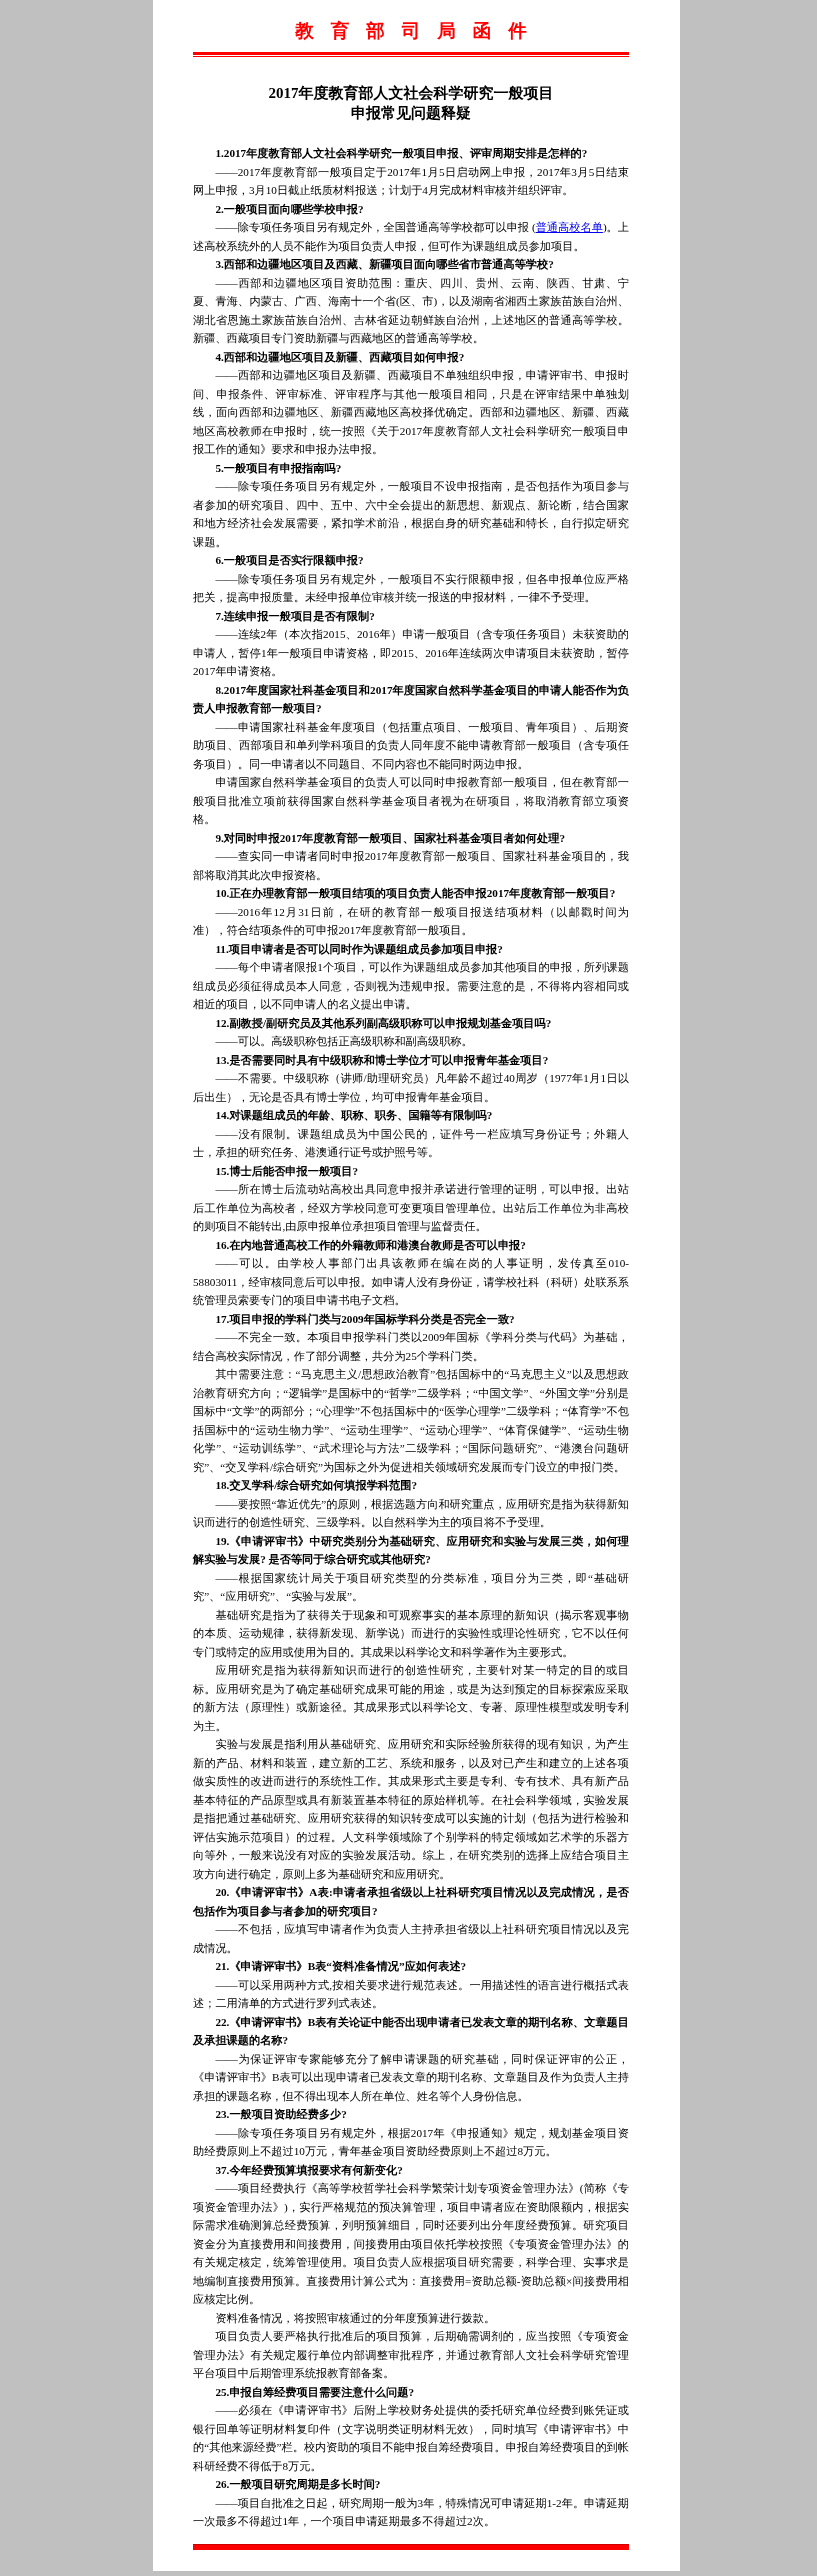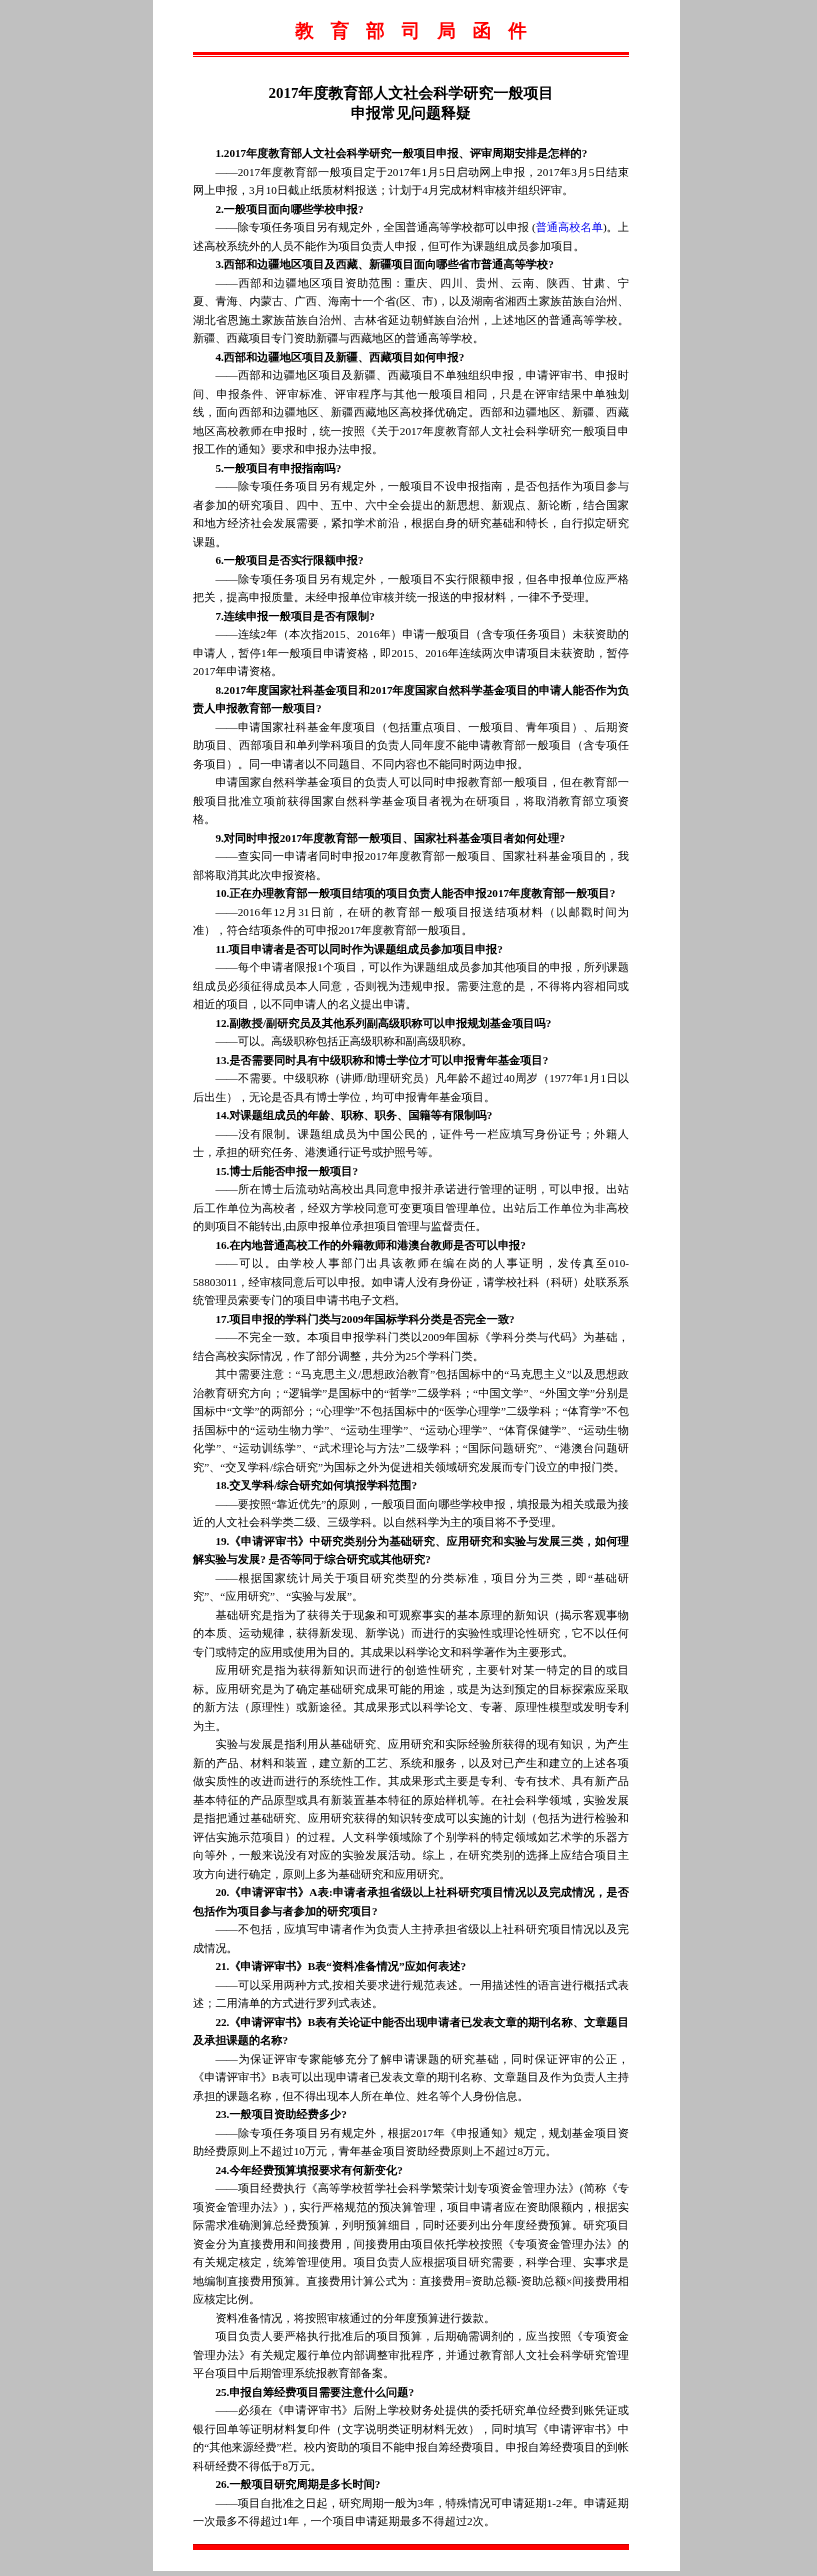--- a/index.html
+++ b/index.html
@@ -7,21 +7,21 @@
   .canvas{position:relative;width:818px;height:2576px;background:#c0c0c0;overflow:hidden;}
   .paper{position:absolute;left:153px;top:0;width:527px;height:2571px;background:#ffffff;overflow:hidden;box-sizing:border-box;padding:0 51px 0 40px;}
   .masthead{padding-top:20px;text-align:center;color:#ff0000;font-weight:bold;font-size:18.5px;line-height:22.4px;letter-spacing:17px;text-indent:17px;white-space:nowrap;}
   .rule-wrap{margin-top:9.2px;}
   .rule-thick{height:3.3px;background:#ff0000;}
   .rule-thin{height:1.3px;background:#ff0000;margin-top:1.3px;}
   .doc-title{margin-top:26px;text-align:center;font-weight:bold;font-size:15px;line-height:20px;color:#000;}
   #qa-list{margin-top:21px;font-size:11.2px;line-height:18.5px;color:#000;text-align:justify;}
   #qa-list p{margin:0;text-indent:2em;}
   #qa-list p.q{font-weight:bold;}
-  .lnk{color:#0000ee;cursor:pointer;}
+  .lnk{color:#0000ee;text-decoration:underline;cursor:pointer;}
   .rule-footer{position:absolute;left:40px;right:51px;bottom:21px;height:5.3px;background:#ff0000;border-top:0.7px solid #cc0000;}
 </style>
 </head>
 <body>
 
 <div class="canvas">
   <div class="paper">
     <div class="masthead">教育部司局函件</div>
     <div class="rule-wrap">
       <div class="rule-thick"></div>
@@ -62,35 +62,35 @@
         <p class="q">14.对课题组成员的年龄、职称、职务、国籍等有限制吗?</p>
         <p class="a"><span>——没有限制。课题组成员为中国公民的，证件号一栏应填写身份证号；外籍人士，承担的研究任务、港澳通行证号或护照号等。</span></p>
         <p class="q">15.博士后能否申报一般项目?</p>
         <p class="a"><span>——所在博士后流动站高校出具同意申报并承诺进行管理的证明，可以申报。出站后工作单位为高校者，经双方学校同意可变更项目管理单位。出站后工作单位为非高校的则项目不能转出,由原申报单位承担项目管理与监督责任。</span></p>
         <p class="q">16.在内地普通高校工作的外籍教师和港澳台教师是否可以申报?</p>
         <p class="a"><span>——可以。由学校人事部门出具该教师在编在岗的人事证明，发传真至010-58803011，经审核同意后可以申报。如申请人没有身份证，请学校社科（科研）处联系系统管理员索要专门的项目申请书电子文档。</span></p>
         <p class="q">17.项目申报的学科门类与2009年国标学科分类是否完全一致?</p>
         <p class="a"><span>——不完全一致。本项目申报学科门类以2009年国标《学科分类与代码》为基础，结合高校实际情况，作了部分调整，共分为25个学科门类。</span></p>
         <p class="a"><span>其中需要注意：“马克思主义/思想政治教育”包括国标中的“马克思主义”以及思想政治教育研究方向；“逻辑学”是国标中的“哲学”二级学科；“中国文学”、“外国文学”分别是国标中“文学”的两部分；“心理学”不包括国标中的“医学心理学”二级学科；“体育学”不包括国标中的“运动生物力学”、“运动生理学”、“运动心理学”、“体育保健学”、“运动生物化学”、“运动训练学”、“武术理论与方法”二级学科；“国际问题研究”、“港澳台问题研究”、“交叉学科/综合研究”为国标之外为促进相关领域研究发展而专门设立的申报门类。</span></p>
         <p class="q">18.交叉学科/综合研究如何填报学科范围?</p>
-        <p class="a"><span>——要按照“靠近优先”的原则，一般项目面向哪些学校申报，填报最为相关或最为接近的人文社会科学类二级、三级学科。以自然科学为主的项目将不予受理。</span></p>
+        <p class="a"><span>——要按照“靠近优先”的原则，根据选题方向和研究重点，应用研究是指为获得新知识而进行的创造性研究、三级学科。以自然科学为主的项目将不予受理。</span></p>
         <p class="q">19.《申请评审书》中研究类别分为基础研究、应用研究和实验与发展三类，如何理解实验与发展? 是否等同于综合研究或其他研究?</p>
         <p class="a"><span>——根据国家统计局关于项目研究类型的分类标准，项目分为三类，即“基础研究”、“应用研究”、“实验与发展”。</span></p>
         <p class="a"><span>基础研究是指为了获得关于现象和可观察事实的基本原理的新知识（揭示客观事物的本质、运动规律，获得新发现、新学说）而进行的实验性或理论性研究，它不以任何专门或特定的应用或使用为目的。其成果以科学论文和科学著作为主要形式。</span></p>
         <p class="a"><span>应用研究是指为获得新知识而进行的创造性研究，主要针对某一特定的目的或目标。应用研究是为了确定基础研究成果可能的用途，或是为达到预定的目标探索应采取的新方法（原理性）或新途径。其成果形式以科学论文、专著、原理性模型或发明专利为主。</span></p>
         <p class="a"><span>实验与发展是指利用从基础研究、应用研究和实际经验所获得的现有知识，为产生新的产品、材料和装置，建立新的工艺、系统和服务，以及对已产生和建立的上述各项做实质性的改进而进行的系统性工作。其成果形式主要是专利、专有技术、具有新产品基本特征的产品原型或具有新装置基本特征的原始样机等。在社会科学领域，实验发展是指把通过基础研究、应用研究获得的知识转变成可以实施的计划（包括为进行检验和评估实施示范项目）的过程。人文科学领域除了个别学科的特定领域如艺术学的乐器方向等外，一般来说没有对应的实验发展活动。综上，在研究类别的选择上应结合项目主攻方向进行确定，原则上多为基础研究和应用研究。</span></p>
         <p class="q">20.《申请评审书》A表:申请者承担省级以上社科研究项目情况以及完成情况，是否包括作为项目参与者参加的研究项目?</p>
         <p class="a"><span>——不包括，应填写申请者作为负责人主持承担省级以上社科研究项目情况以及完成情况。</span></p>
         <p class="q">21.《申请评审书》B表“资料准备情况”应如何表述?</p>
         <p class="a"><span>——可以采用两种方式,按相关要求进行规范表述。一用描述性的语言进行概括式表述；二用清单的方式进行罗列式表述。</span></p>
         <p class="q">22.《申请评审书》B表有关论证中能否出现申请者已发表文章的期刊名称、文章题目及承担课题的名称?</p>
         <p class="a"><span>——为保证评审专家能够充分了解申请课题的研究基础，同时保证评审的公正，《申请评审书》B表可以出现申请者已发表文章的期刊名称、文章题目及作为负责人主持承担的课题名称，但不得出现本人所在单位、姓名等个人身份信息。</span></p>
         <p class="q">23.一般项目资助经费多少?</p>
         <p class="a"><span>——除专项任务项目另有规定外，根据2017年《申报通知》规定，规划基金项目资助经费原则上不超过10万元，青年基金项目资助经费原则上不超过8万元。</span></p>
-        <p class="q">24.今年经费预算填报要求有何新变化?</p>
+        <p class="q">37.今年经费预算填报要求有何新变化?</p>
         <p class="a"><span>——项目经费执行《高等学校哲学社会科学繁荣计划专项资金管理办法》(简称《专项资金管理办法》)，实行严格规范的预决算管理，项目申请者应在资助限额内，根据实际需求准确测算总经费预算，列明预算细目，同时还要列出分年度经费预算。研究项目资金分为直接费用和间接费用，间接费用由项目依托学校按照《专项资金管理办法》的有关规定核定，统筹管理使用。项目负责人应根据项目研究需要，科学合理、实事求是地编制直接费用预算。直接费用计算公式为：直接费用=资助总额-资助总额×间接费用相应核定比例。</span></p>
         <p class="a"><span>资料准备情况，将按照审核通过的分年度预算进行拨款。</span></p>
         <p class="a"><span>项目负责人要严格执行批准后的项目预算，后期确需调剂的，应当按照《专项资金管理办法》有关规定履行单位内部调整审批程序，并通过教育部人文社会科学研究管理平台项目中后期管理系统报教育部备案。</span></p>
         <p class="q">25.申报自筹经费项目需要注意什么问题?</p>
         <p class="a"><span>——必须在《申请评审书》后附上学校财务处提供的委托研究单位经费到账凭证或银行回单等证明材料复印件（文字说明类证明材料无效），同时填写《申请评审书》中的“其他来源经费”栏。校内资助的项目不能申报自筹经费项目。申报自筹经费项目的到帐科研经费不得低于8万元。</span></p>
         <p class="q">26.一般项目研究周期是多长时间?</p>
         <p class="a"><span>——项目自批准之日起，研究周期一般为3年，特殊情况可申请延期1-2年。申请延期一次最多不得超过1年，一个项目申请延期最多不得超过2次。</span></p>
       </div>
     <div class="rule-footer"></div>
   </div>

